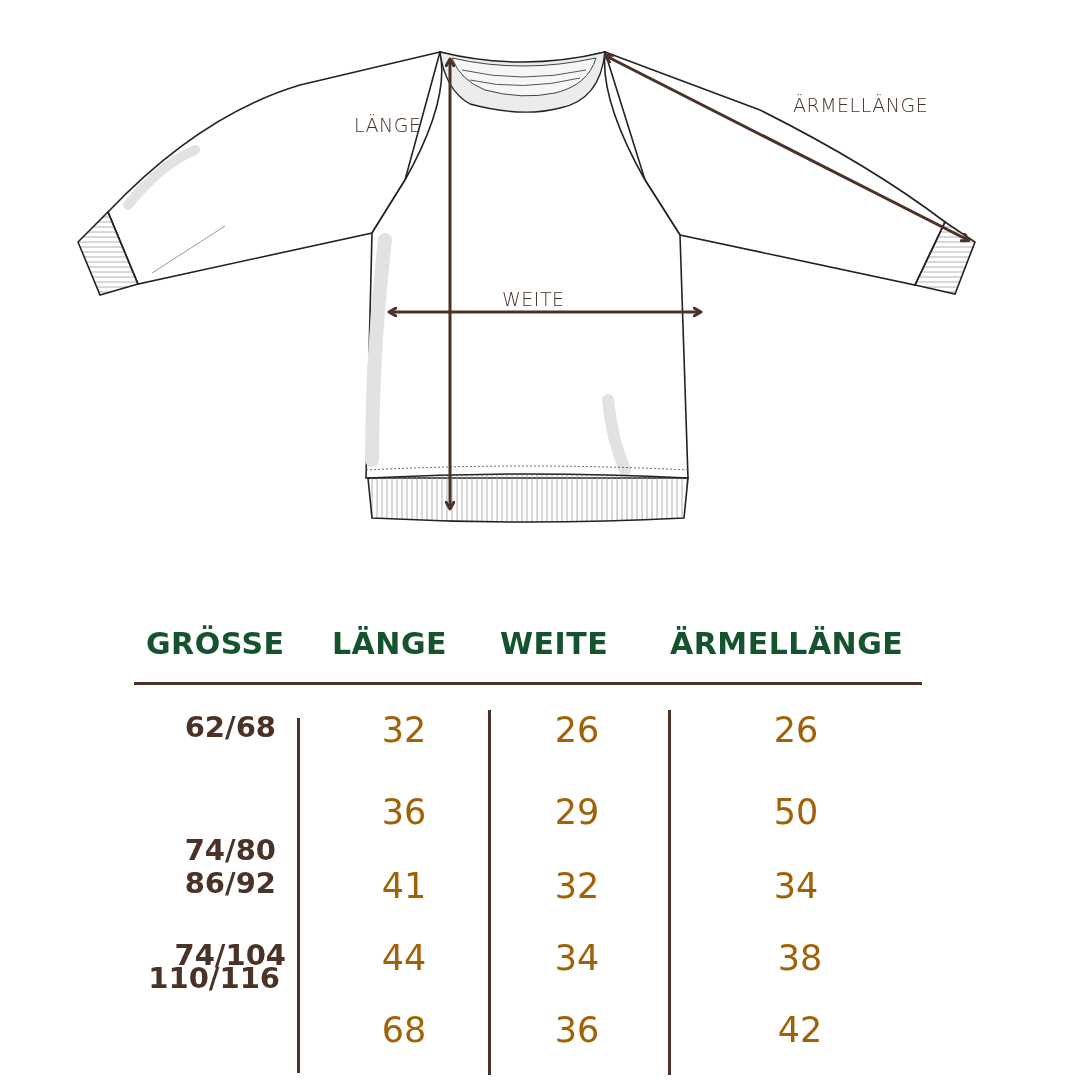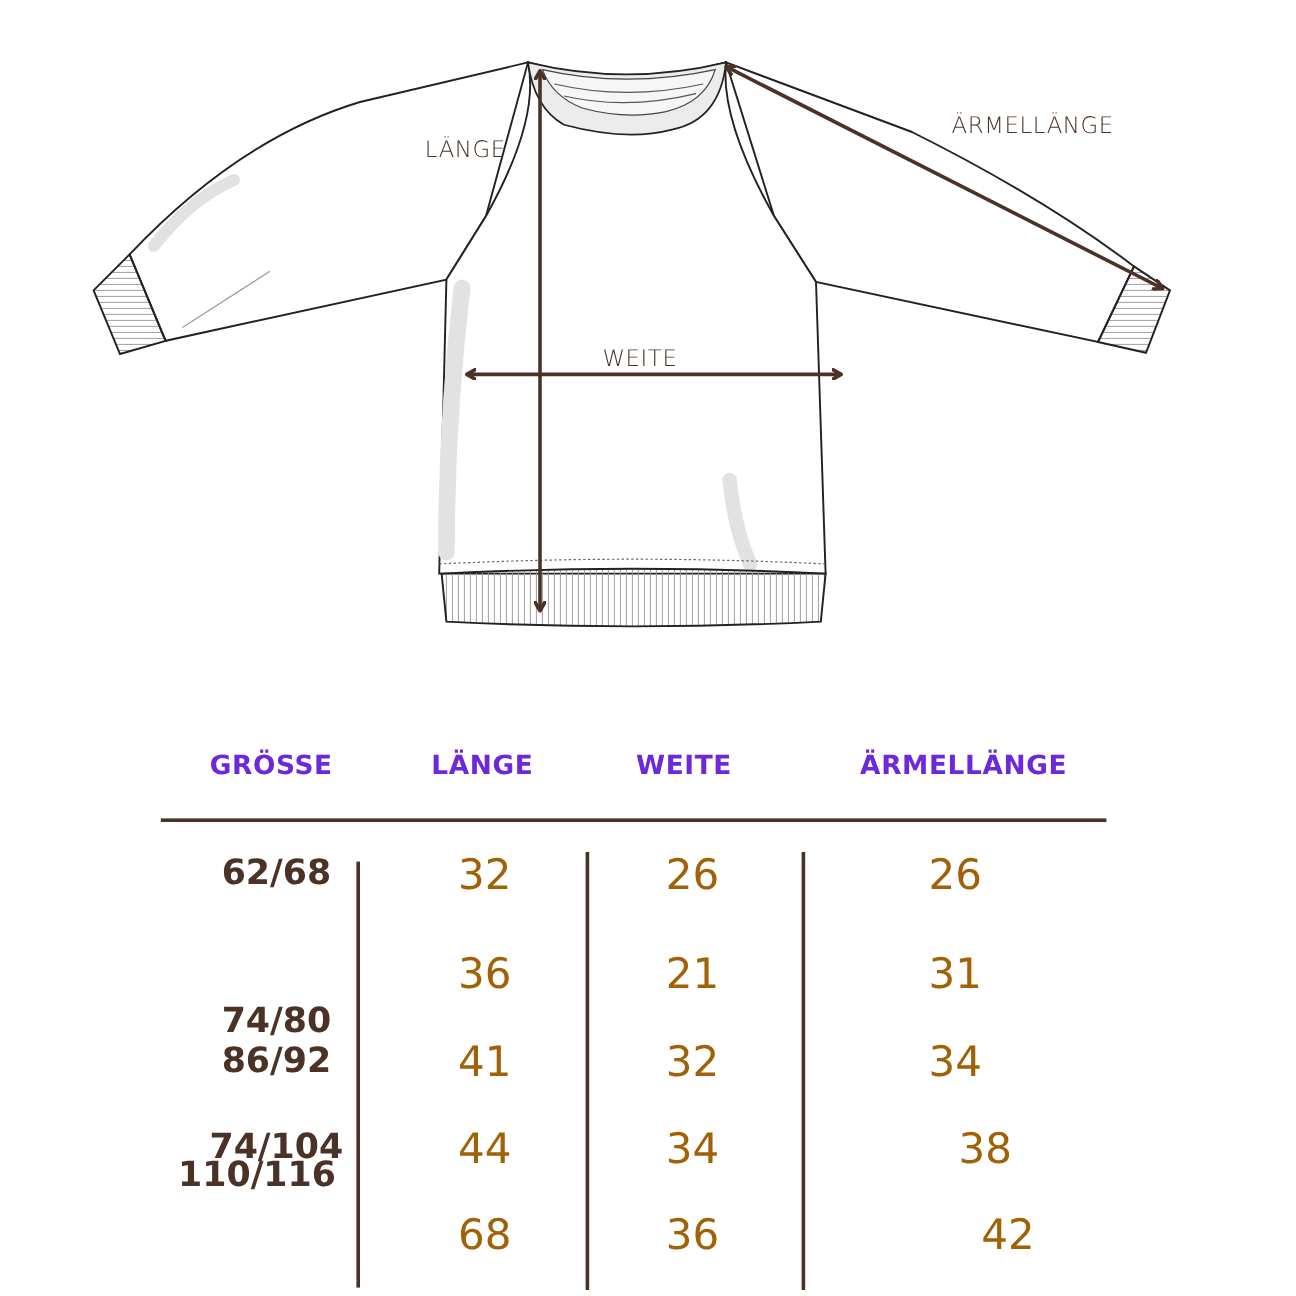--- a/index.html
+++ b/index.html
@@ -1,19 +1,19 @@
 <!DOCTYPE html>
 <html><head>
   <meta charset="utf-8">
   <style>
     html, body { margin: 0; padding: 0; background: #ffffff; }
     body { width: 1080px; height: 1080px; position: relative; overflow: hidden; font-family: "DejaVu Sans", sans-serif; color: #4a3226; }
     .illustration { position: absolute; left: 0; top: 0; width: 1080px; height: 560px; }
     .label { position: absolute; font-family: "DejaVu Sans", sans-serif; font-weight: 300; font-size: 19px; letter-spacing: 0.5px; color: #4a3226; }
-    .header-cell { position: absolute; top: 626px; font-family: "DejaVu Sans", sans-serif; font-weight: 700; font-size: 22px; letter-spacing: 0.5px; color: #6d28d9; text-align: center; }
+    .header-cell { position: absolute; top: 626px; font-family: "DejaVu Sans", sans-serif; font-weight: 700; font-size: 30px; letter-spacing: 0.5px; color: #14532d; text-align: left; }
     .hr { position: absolute; left: 134px; top: 682px; width: 788px; height: 3px; background: #4a3226; }
     .vline { position: absolute; width: 3px; background: #4a3226; }
     .size-cell { position: absolute; font-family: "DejaVu Sans", sans-serif; font-weight: 700; font-size: 29px; color: #4a3226; text-align: right; width: 160px; }
     .val-cell { position: absolute; font-family: "DejaVu Sans", sans-serif; font-weight: 400; font-size: 35px; color: #a16207; text-align: center; width: 120px; }
   </style>
 </head>
 <body>
 
 <svg class="illustration" viewBox="0 0 1080 560" xmlns="http://www.w3.org/2000/svg">
   <defs>
@@ -82,37 +82,37 @@
   <div>
     <div class="size-cell" style="left:116px; top:710px;">62/68</div>
     <div class="val-cell" style="left:344px; top:710px;">32</div>
     <div class="val-cell" style="left:517px; top:710px;">26</div>
     <div class="val-cell" style="left:736px; top:710px;">26</div>
   </div>
 
   <div>
     <div class="size-cell" style="left:116px; top:833px;">74/80</div>
     <div class="val-cell" style="left:344px; top:792px;">36</div>
-    <div class="val-cell" style="left:517px; top:792px;">21</div>
-    <div class="val-cell" style="left:736px; top:792px;">31</div>
+    <div class="val-cell" style="left:517px; top:792px;">29</div>
+    <div class="val-cell" style="left:736px; top:792px;">50</div>
   </div>
 
   <div>
     <div class="size-cell" style="left:116px; top:866px;">86/92</div>
     <div class="val-cell" style="left:344px; top:866px;">41</div>
     <div class="val-cell" style="left:517px; top:866px;">32</div>
     <div class="val-cell" style="left:736px; top:866px;">34</div>
   </div>
 
   <div>
     <div class="size-cell" style="left:126px; top:938px;">74/104</div>
     <div class="val-cell" style="left:344px; top:938px;">44</div>
     <div class="val-cell" style="left:517px; top:938px;">34</div>
-    <div class="val-cell" style="left:761px; top:938px;">38</div>
+    <div class="val-cell" style="left:740px; top:938px;">38</div>
   </div>
 
   <div>
     <div class="size-cell" style="left:120px; top:961px;">110/116</div>
     <div class="val-cell" style="left:344px; top:1010px;">68</div>
     <div class="val-cell" style="left:517px; top:1010px;">36</div>
-    <div class="val-cell" style="left:780px; top:1010px;">42</div>
+    <div class="val-cell" style="left:740px; top:1010px;">42</div>
   </div>
 </div>
 
 </body></html>

